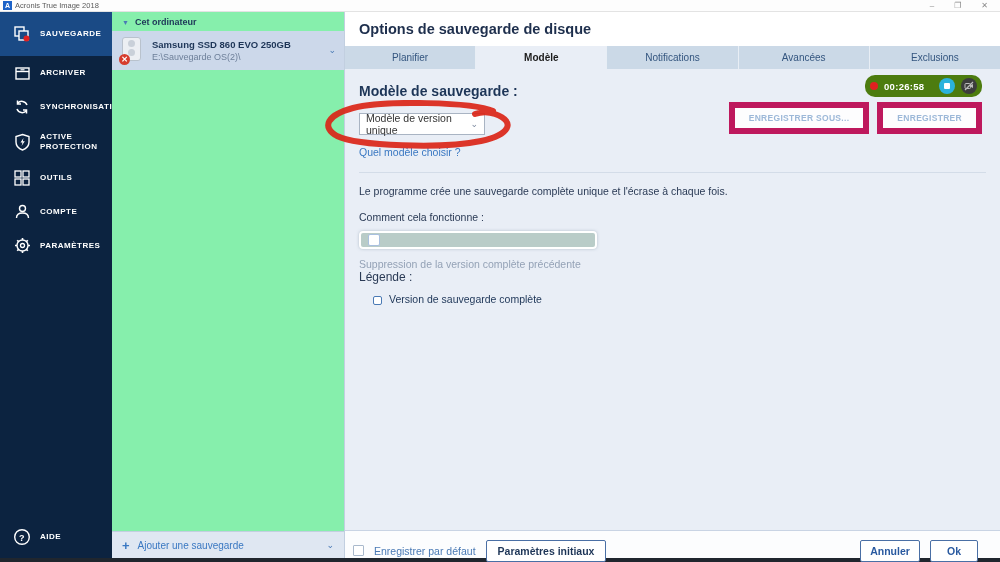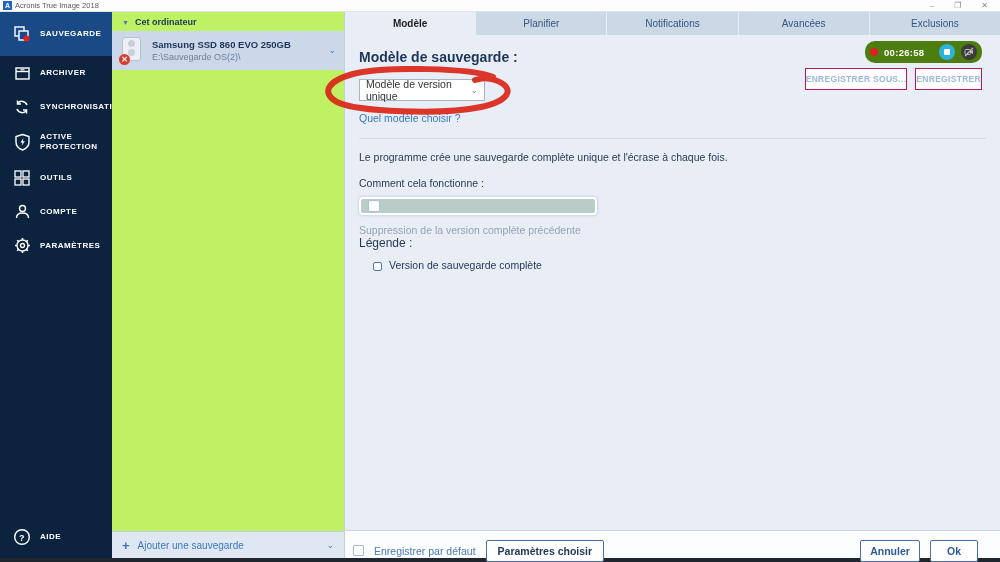--- a/index.html
+++ b/index.html
@@ -19,21 +19,21 @@
 
   
   .sidebar { width:112px; background:#0c2340; color:#fff; position:relative; flex:none; }
   .side-item { display:flex; align-items:center; gap:9px; padding:8px 6px 8px 13px; font-size:8px; font-weight:bold; letter-spacing:.5px; cursor:pointer; }
   .side-item.active { background:#1a4a85; padding-top:13px; padding-bottom:13px; }
   .side-item .icn { width:18px; height:18px; flex:none; display:flex; align-items:center; justify-content:center; }
   .side-item .lbl { line-height:1.3; }
   .side-help { position:absolute; left:0; bottom:4px; width:100%; }
 
   
-  .list-panel { width:233px; background:#bef264; border-right:1px solid #c2cfe0; position:relative; flex:none; }
+  .list-panel { width:233px; background:#86efac; border-right:1px solid #c2cfe0; position:relative; flex:none; }
   .group-header { display:flex; align-items:center; gap:6px; padding:5px 10px 4px; font-size:9px; font-weight:bold; color:#1d3557; cursor:pointer; }
   .tri { font-size:7px; color:#4a7ab5; }
   .drive-item { background:#ccd8ea; padding:6px 8px 7px; display:flex; align-items:center; gap:8px; cursor:pointer; }
   .drive-icon-wrap { position:relative; width:24px; height:26px; flex:none; }
   .drive-body { position:absolute; left:2px; top:0; width:19px; height:24px; background:#eceff3; border:1px solid #b9c2cd; border-radius:3px; }
   .drive-hole1,.drive-hole2 { position:absolute; left:8px; width:7px; height:7px; border-radius:50%; background:#c9d0d9; }
   .drive-hole1{ top:3px; } .drive-hole2{ top:12px; }
   .err-badge { position:absolute; left:-1px; bottom:-2px; width:11px; height:11px; background:#d63c2e; border-radius:50%; color:#fff; font-size:8px; line-height:11px; text-align:center; font-weight:bold; }
   .drive-text { flex:1; min-width:0; }
   .drive-title { font-size:9.5px; font-weight:bold; color:#1d3557; }
@@ -72,21 +72,21 @@
 
   
   .recorder { position:absolute; top:6px; right:18px; width:117px; height:22px; background:#4d7c0f; border-radius:10px; display:flex; align-items:center; padding:0 5px; gap:6px; }
   .rec-dot { width:8px; height:8px; border-radius:50%; background:#e02020; flex:none; }
   .rec-time { color:#fff; font-size:9.5px; font-weight:bold; flex:1; letter-spacing:.3px; }
   .stop-btn { width:16px; height:16px; border-radius:50%; background:#2bb3dc; display:flex; align-items:center; justify-content:center; cursor:pointer; flex:none; }
   .stop-sq { width:6px; height:6px; background:#fff; border-radius:1px; }
   .cam-btn { width:16px; height:16px; border-radius:50%; background:#3c3c3c; display:flex; align-items:center; justify-content:center; cursor:pointer; flex:none; }
 
   .save-btns { position:absolute; top:33px; right:18px; display:flex; gap:8px; }
-  .btn-disabled { background:#fdfdfe; border:1px solid #be185d; color:#9cb8d8; font-size:8.5px; font-weight:bold; letter-spacing:.3px; padding:5px 0; cursor:default; font-family:"Liberation Sans", sans-serif; }
+  .btn-disabled { background:#fdfdfe; border:6px solid #be185d; color:#9cb8d8; font-size:8.5px; font-weight:bold; letter-spacing:.3px; padding:5px 14px; cursor:default; font-family:"Liberation Sans", sans-serif; }
 
   
   .footer { height:28px; background:#fcfdfe; border-top:1px solid #c9d4e4; display:flex; align-items:center; padding:12px 22px 0 8px; gap:10px; flex:none; }
   .checkbox { width:11px; height:11px; background:#fff; border:1px solid #a9b9cc; border-radius:1px; cursor:pointer; }
   .check-lbl { font-size:10.5px; color:#4a7ab5; cursor:pointer; }
   .btn-outline { background:#fff; border:1px solid #4a6fa5; color:#1d3557; font-size:10.5px; font-weight:bold; padding:4px 11px; border-radius:2px; cursor:pointer; font-family:"Liberation Sans", sans-serif; }
   .footer-spacer { flex:1; }
   .btn-action { background:#fff; border:1px solid #4a6fa5; color:#2a5aa0; font-size:10.5px; font-weight:bold; padding:4px 0; width:60px; text-align:center; border-radius:2px; cursor:pointer; font-family:"Liberation Sans", sans-serif; }
   .btn-ok { width:48px; }
 
@@ -224,24 +224,25 @@
         <span class="chev">⌄</span>
       </div>
       <div class="add-row">
         <span class="add-plus">+</span>
         <span class="add-lbl">Ajouter une sauvegarde</span>
         <span class="chev">⌄</span>
       </div>
     </div>
 
     <div class="main">
+      <div class="main-header">Options de sauvegarde de disque</div>
 
       <div class="tabs">
+        <div class="tab">Planifier</div>
         <div class="tab active">Modèle</div>
-        <div class="tab">Planifier</div>
         <div class="tab">Notifications</div>
         <div class="tab">Avancées</div>
         <div class="tab">Exclusions</div>
       </div>
 
       <div class="content">
 
         
         <div class="recorder">
           <span class="rec-dot"></span>
@@ -293,21 +294,21 @@
         <div class="legend-item">
           <span class="legend-square"></span>
           <span class="legend-text">Version de sauvegarde complète</span>
         </div>
 
       </div>
 
       <div class="footer">
         <span class="checkbox"></span>
         <span class="check-lbl">Enregistrer par défaut</span>
-        <button class="btn-outline">Paramètres choisir</button>
+        <button class="btn-outline">Paramètres initiaux</button>
         <span class="footer-spacer"></span>
         <button class="btn-action">Annuler</button>
         <button class="btn-action btn-ok">Ok</button>
       </div>
     </div>
 
   </div>
 
   <div class="bottom-strip"></div>
 </div>

